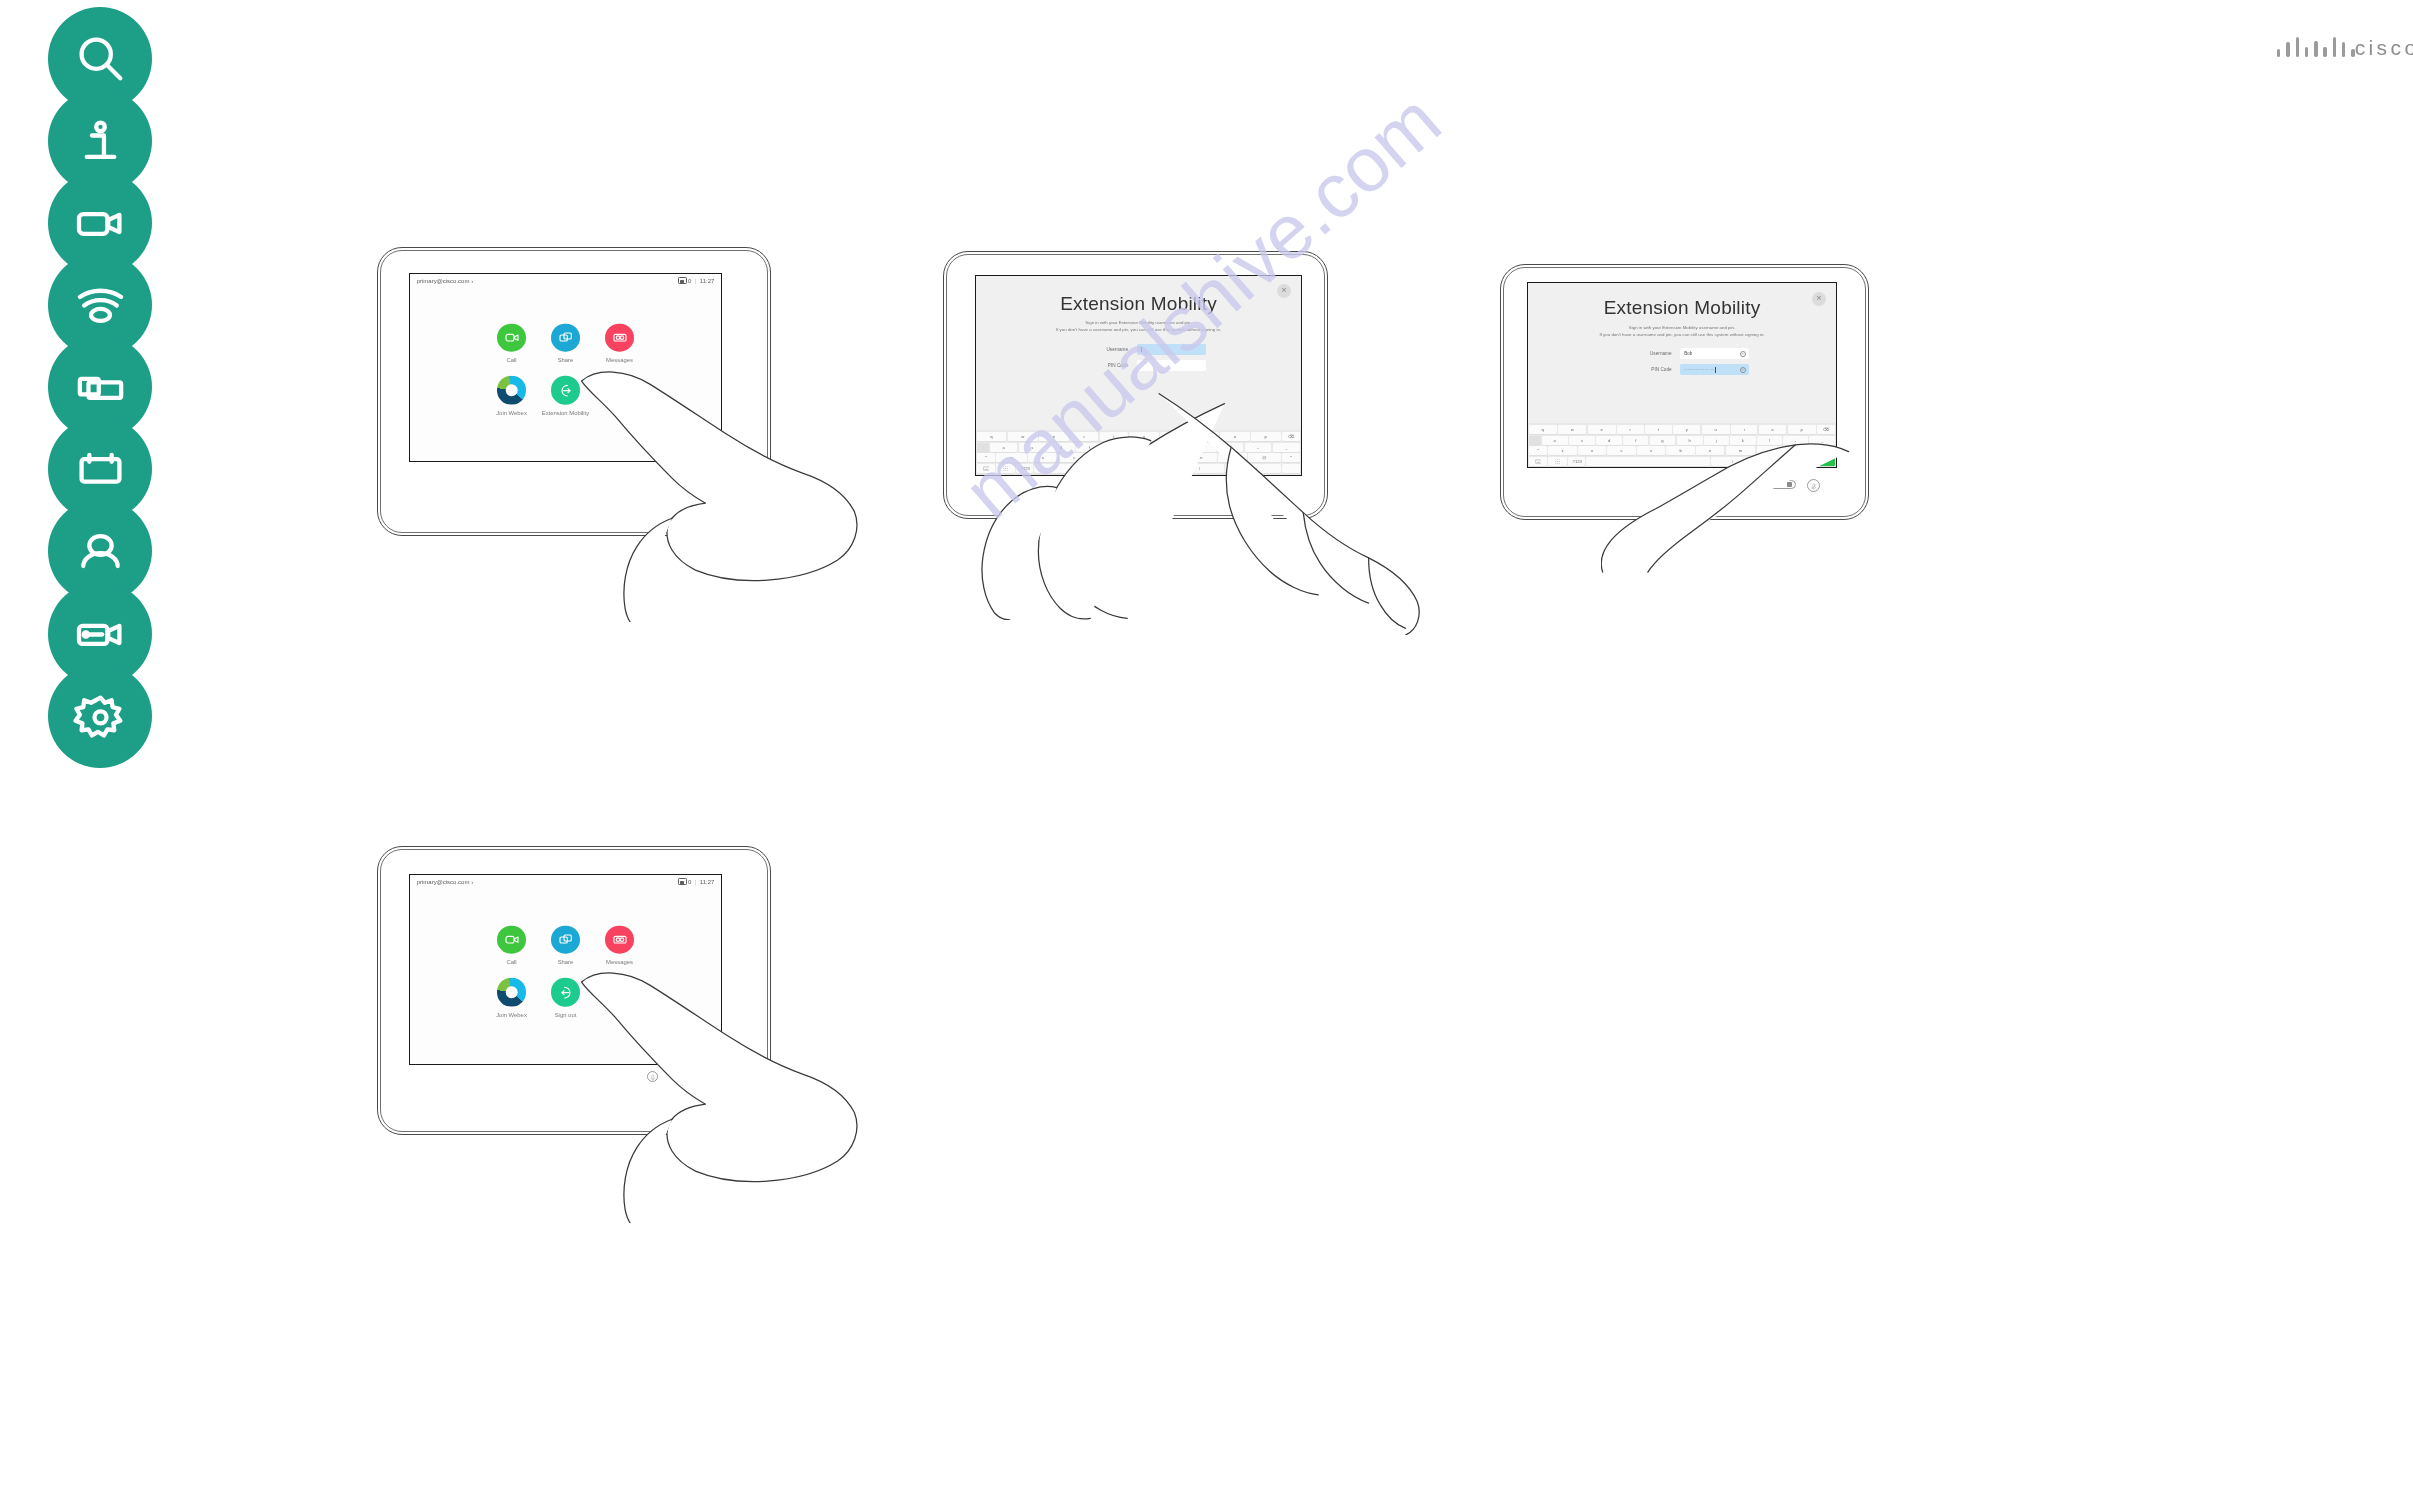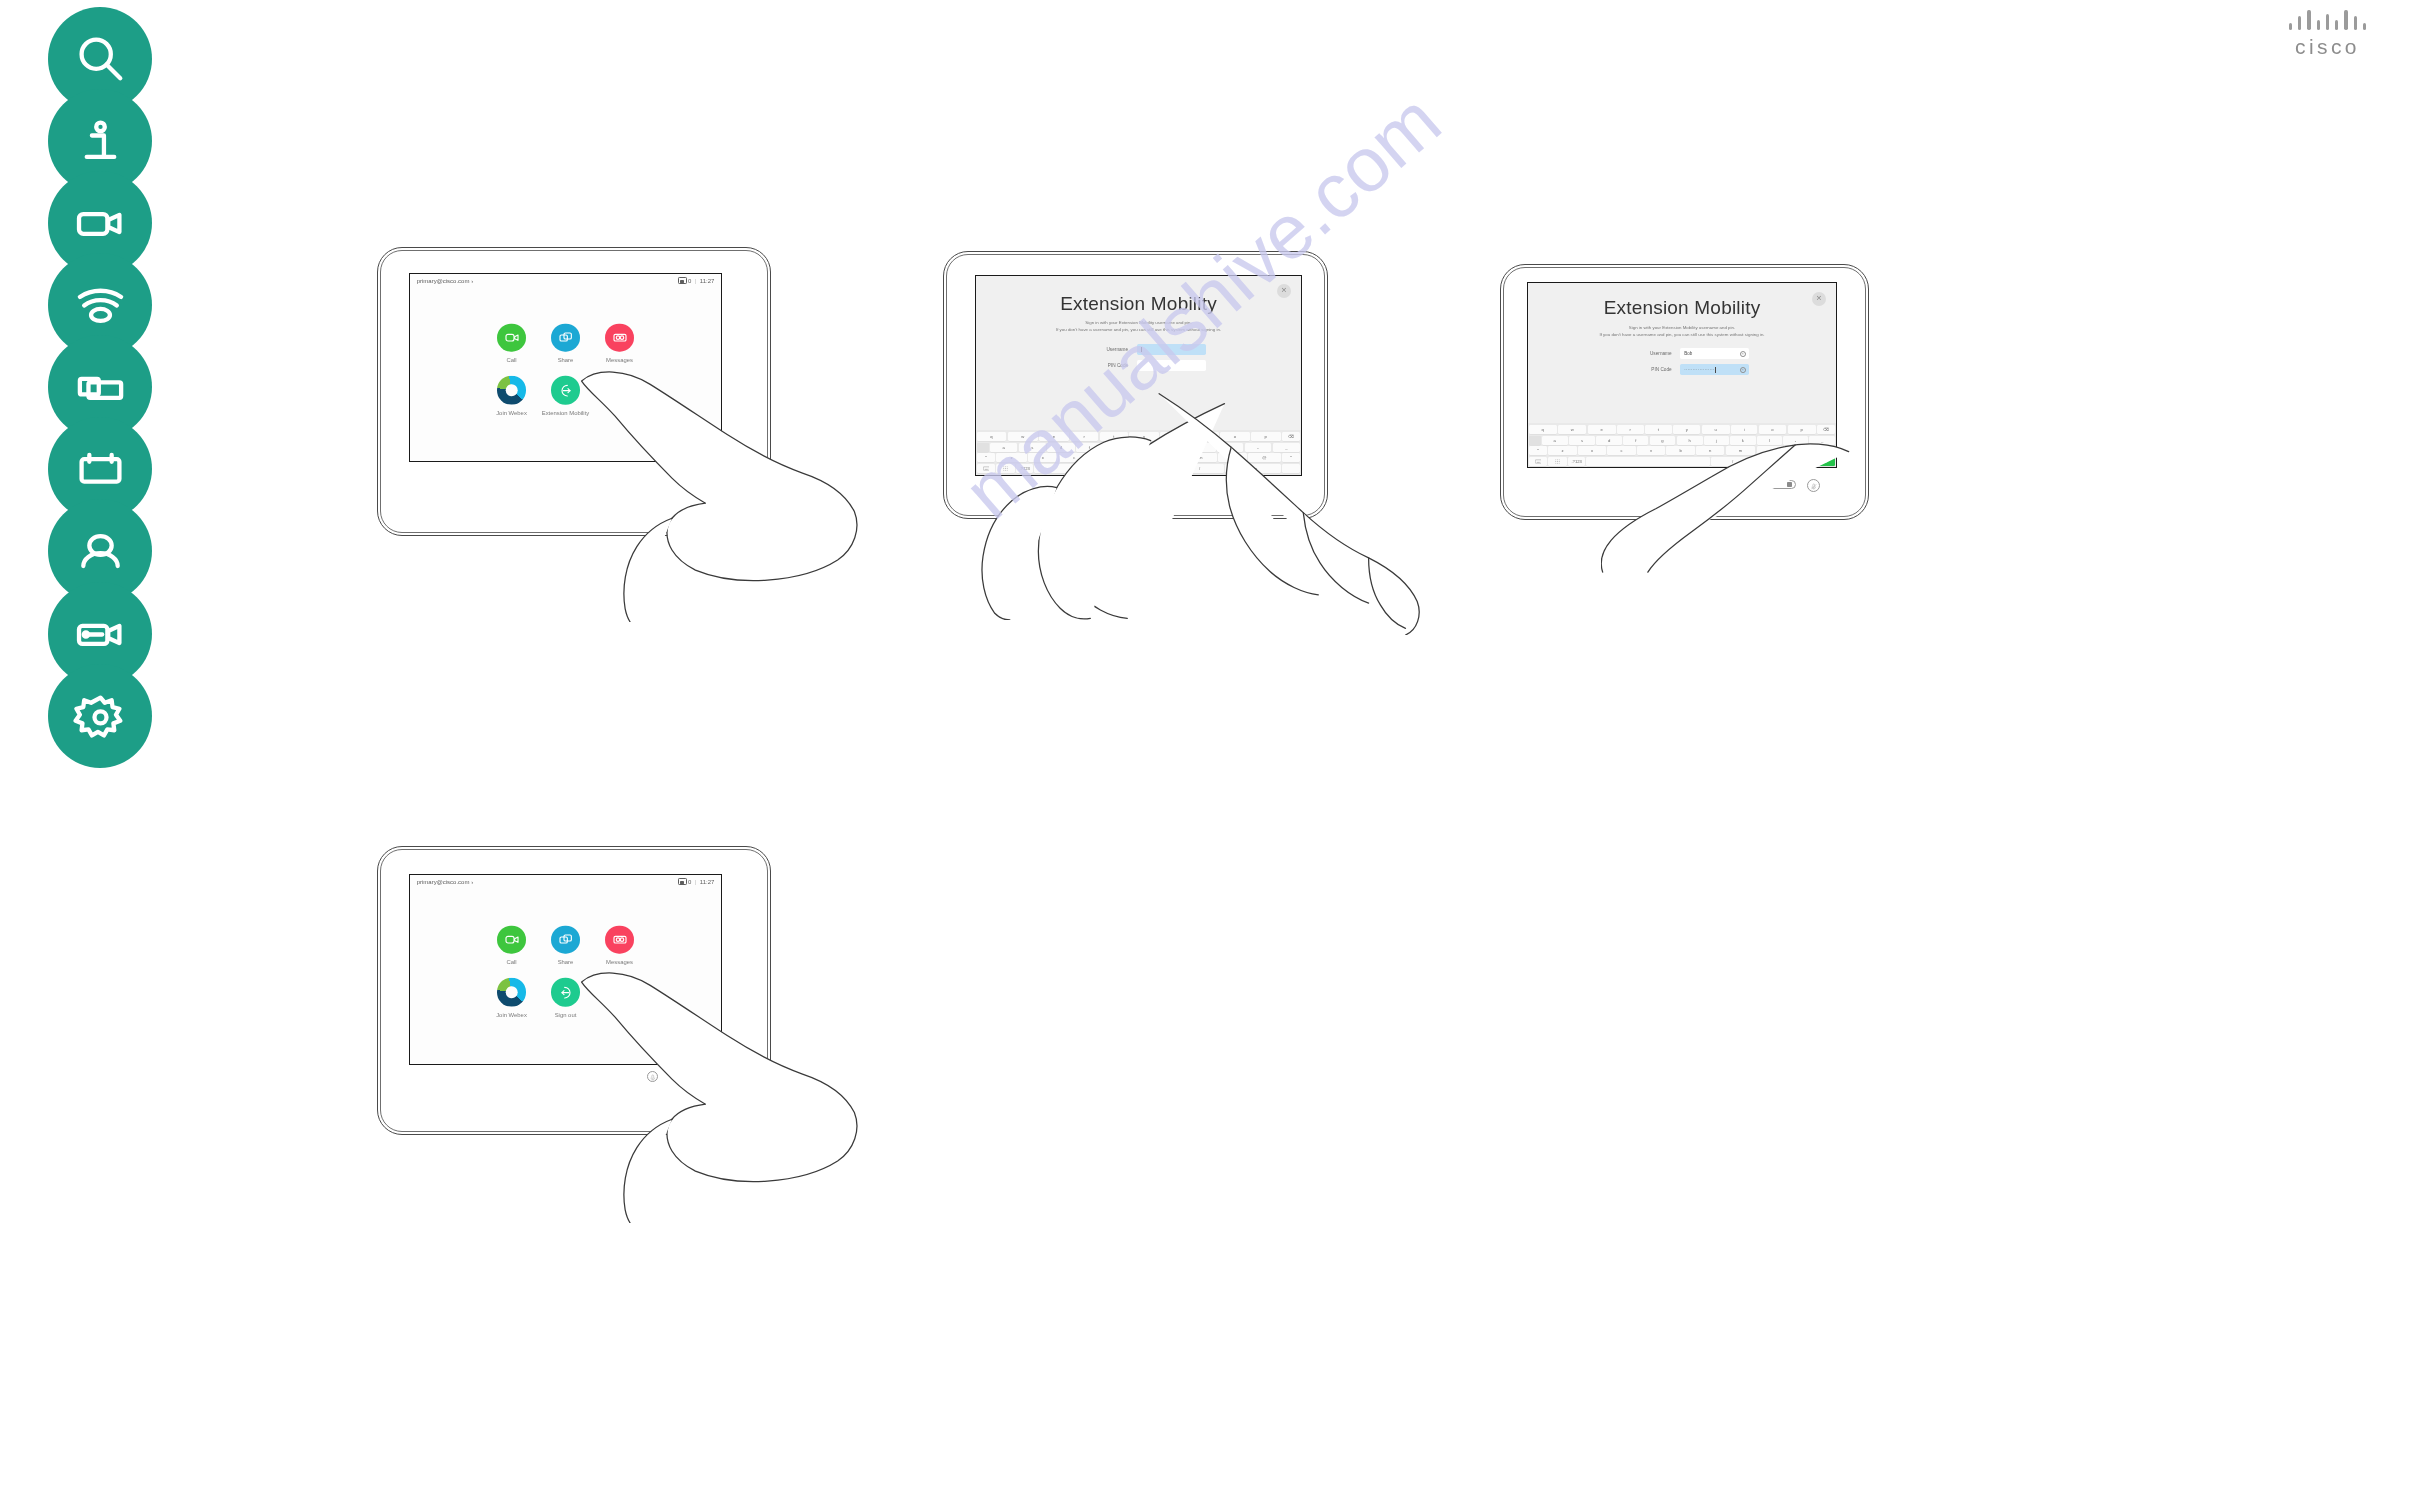--- a/index.html
+++ b/index.html
@@ -24,23 +24,23 @@
     border-radius: 50%;
     background: #1D9E87;
     display: flex; align-items: center; justify-content: center;
   }
   .rail-item svg { width: 55px; height: 55px; display: block; }
   .rail-item svg * { stroke: #ffffff; fill: none; stroke-width: 5; stroke-linecap: round; stroke-linejoin: round; }
 
   
   .cisco-logo {
     position: absolute;
-    right: 35px; top: 8px;
+    right: 35px; top: 16px;
     width: 101px; height: 59px;
-    display: flex; flex-direction: column; align-items: center;
+    display: flex; flex-direction: row; align-items: center;
   }
   .cisco-bars { display: flex; align-items: flex-end; gap: 5.9px; height: 22px; }
   .cisco-bars i { display: block; width: 3.4px; background: #9b9b9b; border-radius: 1.7px; }
   .cisco-wordmark {
     margin-top: 5px;
     font-family: "Liberation Sans", sans-serif;
     font-size: 21px; letter-spacing: 3.4px; color: #8d8d8d; font-weight: 400;
   }
 
   

